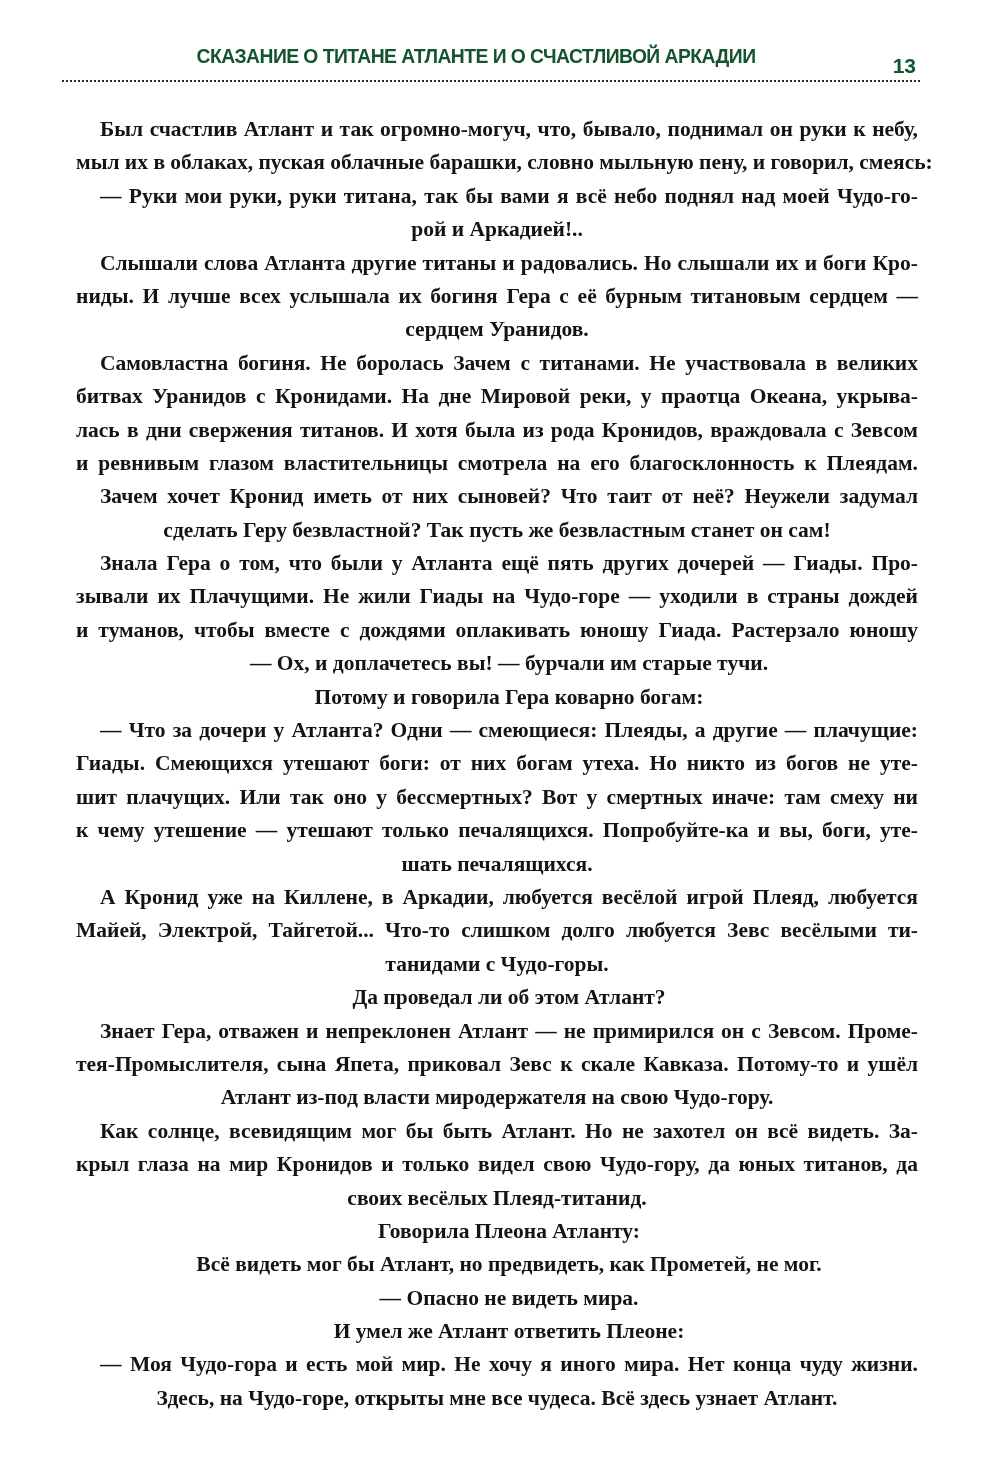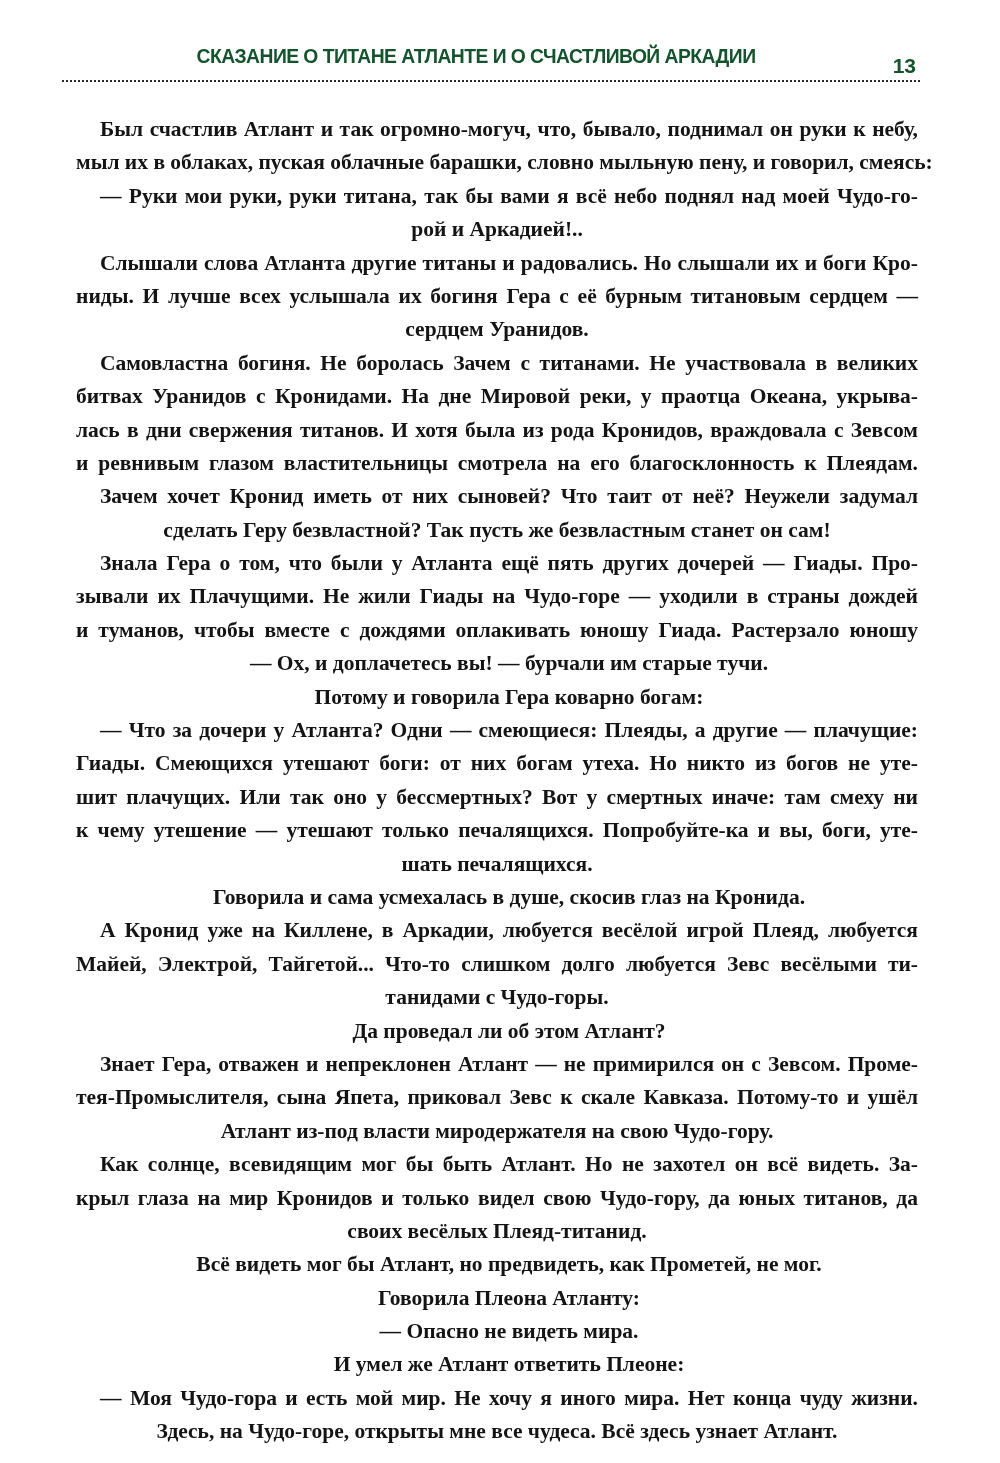--- a/index.html
+++ b/index.html
@@ -55,31 +55,30 @@
       <span class="line just indent">Знала Гера о том, что были у Атланта ещё пять других дочерей — Гиады. Про-</span>
       <span class="line just">зывали их Плачущими. Не жили Гиады на Чудо-горе — уходили в страны дождей</span>
       <span class="line just">и туманов, чтобы вместе с дождями оплакивать юношу Гиада. Растерзало юношу</span>
       <span class="line indent">— Ох, и доплачетесь вы! — бурчали им старые тучи.</span>
       <span class="line indent">Потому и говорила Гера коварно богам:</span>
       <span class="line just indent">— Что за дочери у Атланта? Одни — смеющиеся: Плеяды, а другие — плачущие:</span>
       <span class="line just">Гиады. Смеющихся утешают боги: от них богам утеха. Но никто из богов не уте-</span>
       <span class="line just">шит плачущих. Или так оно у бессмертных? Вот у смертных иначе: там смеху ни</span>
       <span class="line just">к чему утешение — утешают только печалящихся. Попробуйте-ка и вы, боги, уте-</span>
       <span class="line">шать печалящихся.</span>
-      <span class="line indent">Говорила и сама усмехалась в душе, скосив глаз на Кронида.</span>
       <span class="line just indent">А Кронид уже на Киллене, в Аркадии, любуется весёлой игрой Плеяд, любуется</span>
       <span class="line just">Майей, Электрой, Тайгетой... Что-то слишком долго любуется Зевс весёлыми ти-</span>
       <span class="line">танидами с Чудо-горы.</span>
       <span class="line indent">Да проведал ли об этом Атлант?</span>
       <span class="line just indent">Знает Гера, отважен и непреклонен Атлант — не примирился он с Зевсом. Проме-</span>
       <span class="line just">тея-Промыслителя, сына Япета, приковал Зевс к скале Кавказа. Потому-то и ушёл</span>
       <span class="line">Атлант из-под власти миродержателя на свою Чудо-гору.</span>
       <span class="line just indent">Как солнце, всевидящим мог бы быть Атлант. Но не захотел он всё видеть. За-</span>
       <span class="line just">крыл глаза на мир Кронидов и только видел свою Чудо-гору, да юных титанов, да</span>
       <span class="line">своих весёлых Плеяд-титанид.</span>
+      <span class="line indent">Говорила Плеона Атланту:</span>
       <span class="line indent">Всё видеть мог бы Атлант, но предвидеть, как Прометей, не мог.</span>
-      <span class="line indent">Говорила Плеона Атланту:</span>
       <span class="line indent">— Опасно не видеть мира.</span>
       <span class="line indent">И умел же Атлант ответить Плеоне:</span>
       <span class="line just indent">— Моя Чудо-гора и есть мой мир. Не хочу я иного мира. Нет конца чуду жизни.</span>
       <span class="line">Здесь, на Чудо-горе, открыты мне все чудеса. Всё здесь узнает Атлант.</span>
     </div>
 </div>
 
 </body></html>

